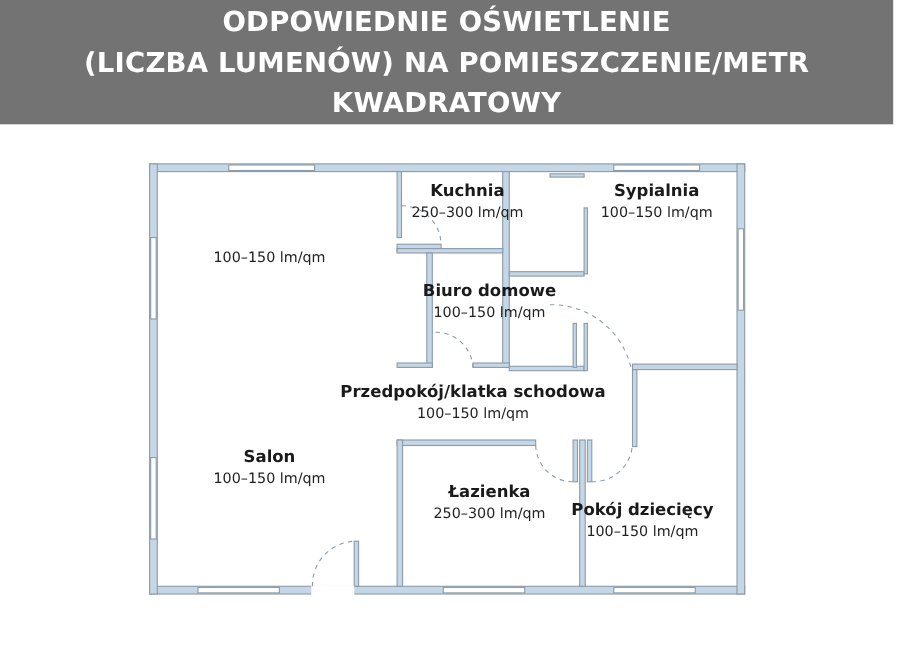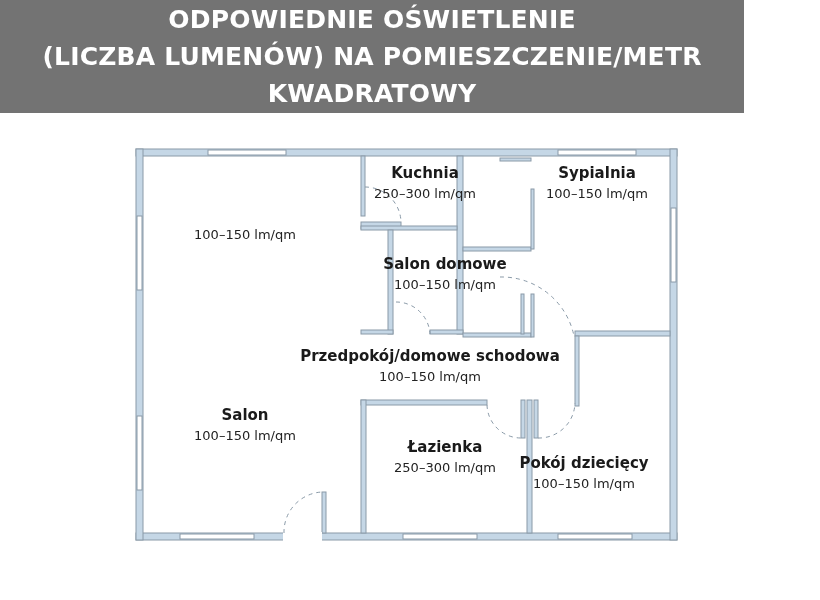--- a/index.html
+++ b/index.html
@@ -1,17 +1,17 @@
 <!DOCTYPE html>
 <html><head>
 <meta charset="utf-8">
 <style>
   html, body { margin:0; padding:0; }
   body { width:820px; height:600px; background:#ffffff; position:relative; overflow:hidden; font-family:"Liberation Sans", sans-serif; }
-  .header { position:absolute; left:0; top:0; width:744px; height:113px; background:#737373; color:#fff; text-align:center; }
+  .header { position:absolute; left:0; top:0; width:812px; height:113px; background:#737373; color:#fff; text-align:center; }
   .header .line { font-family:"DejaVu Sans", sans-serif; font-weight:bold; font-size:25px; line-height:37px; letter-spacing:0.2px; }
   .header .l1 { padding-top:1px; }
   svg.plan { position:absolute; left:0; top:0; }
   .room { position:absolute; text-align:center; transform:translateX(-50%); white-space:nowrap; }
   .room .name { font-family:"DejaVu Sans", sans-serif; font-weight:bold; font-size:15px; color:#1a1a1a; line-height:20px; }
   .room .value { font-family:"DejaVu Sans", sans-serif; font-size:13px; color:#222; line-height:22px; }
 </style>
 </head>
 <body>
 
@@ -85,25 +85,25 @@
   <div class="value">250–300 lm/qm</div>
 </div>
 <div class="room" style="left:597px; top:163px;">
   <div class="name">Sypialnia</div>
   <div class="value">100–150 lm/qm</div>
 </div>
 <div class="room" style="left:245px; top:224px;">
   <div class="value">100–150 lm/qm</div>
 </div>
 <div class="room" style="left:445px; top:254px;">
-  <div class="name">Salon domowe</div>
+  <div class="name">Biuro domowe</div>
   <div class="value">100–150 lm/qm</div>
 </div>
 <div class="room" style="left:430px; top:346px;">
-  <div class="name">Przedpokój/domowe schodowa</div>
+  <div class="name">Przedpokój/klatka schodowa</div>
   <div class="value">100–150 lm/qm</div>
 </div>
 <div class="room" style="left:245px; top:405px;">
   <div class="name">Salon</div>
   <div class="value">100–150 lm/qm</div>
 </div>
 <div class="room" style="left:445px; top:437px;">
   <div class="name">Łazienka</div>
   <div class="value">250–300 lm/qm</div>
 </div>

